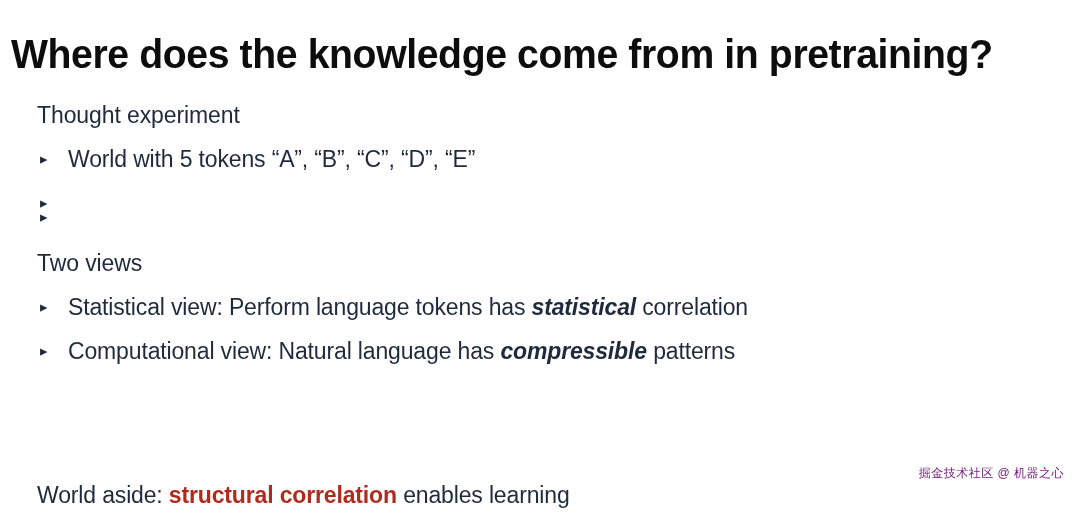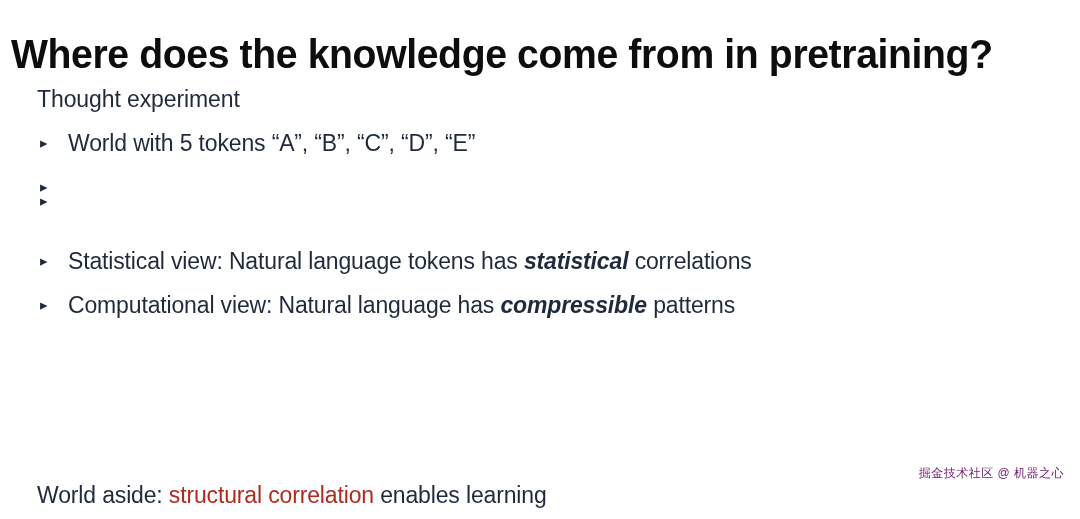--- a/index.html
+++ b/index.html
@@ -36,21 +36,21 @@
     line-height: 52px;
     white-space: nowrap;
     transform: scaleX(0.955);
     transform-origin: left center;
   }
 
   
   .body-block {
     position: absolute;
     left: 0;
-    top: 84px;
+    top: 100px;
     width: 1080px;
   }
 
   .section-head {
     font-size: 23px;
     line-height: 30px;
     color: #1f2a3c;
     margin-left: 37px;
     letter-spacing: -0.1px;
     white-space: nowrap;
@@ -99,21 +99,21 @@
     position: absolute;
     left: 37px;
     top: 480px;
     font-size: 23px;
     line-height: 30px;
     color: #1f2a3c;
     letter-spacing: -0.15px;
     white-space: nowrap;
   }
   .closing-line .accent {
-    font-weight: normal;
+    font-weight: bold;
     color: #b02a1e;
   }
 
   
   .watermark {
     position: absolute;
     right: 16px;
     top: 460px;
     font-size: 12px;
     line-height: 26px;
@@ -149,27 +149,28 @@
         <li class="row-space"></li>
         <li class="bullet-item">
           <span class="bullet-marker">▸</span>
         </li>
       </ul>
     </div>
 
     <div class="gap-xl"></div>
 
     <div class="section">
+      <div class="section-head">Two views</div>
 
       <div class="gap-md"></div>
 
       <ul class="bullet-list">
         <li class="bullet-item">
           <span class="bullet-marker">▸</span>
-          <span class="bullet-text"><span>Statistical view: Natural language tokens has </span><i>statistical</i><span> correlations</span></span>
+          <span class="bullet-text"><span>Statistical view: Perform language tokens has </span><i>statistical</i><span> correlation</span></span>
         </li>
         <li class="row-space"></li>
         <li class="bullet-item">
           <span class="bullet-marker">▸</span>
           <span class="bullet-text"><span>Computational view: Natural language has </span><i>compressible</i><span> patterns</span></span>
         </li>
       </ul>
     </div>
 
   </div>

